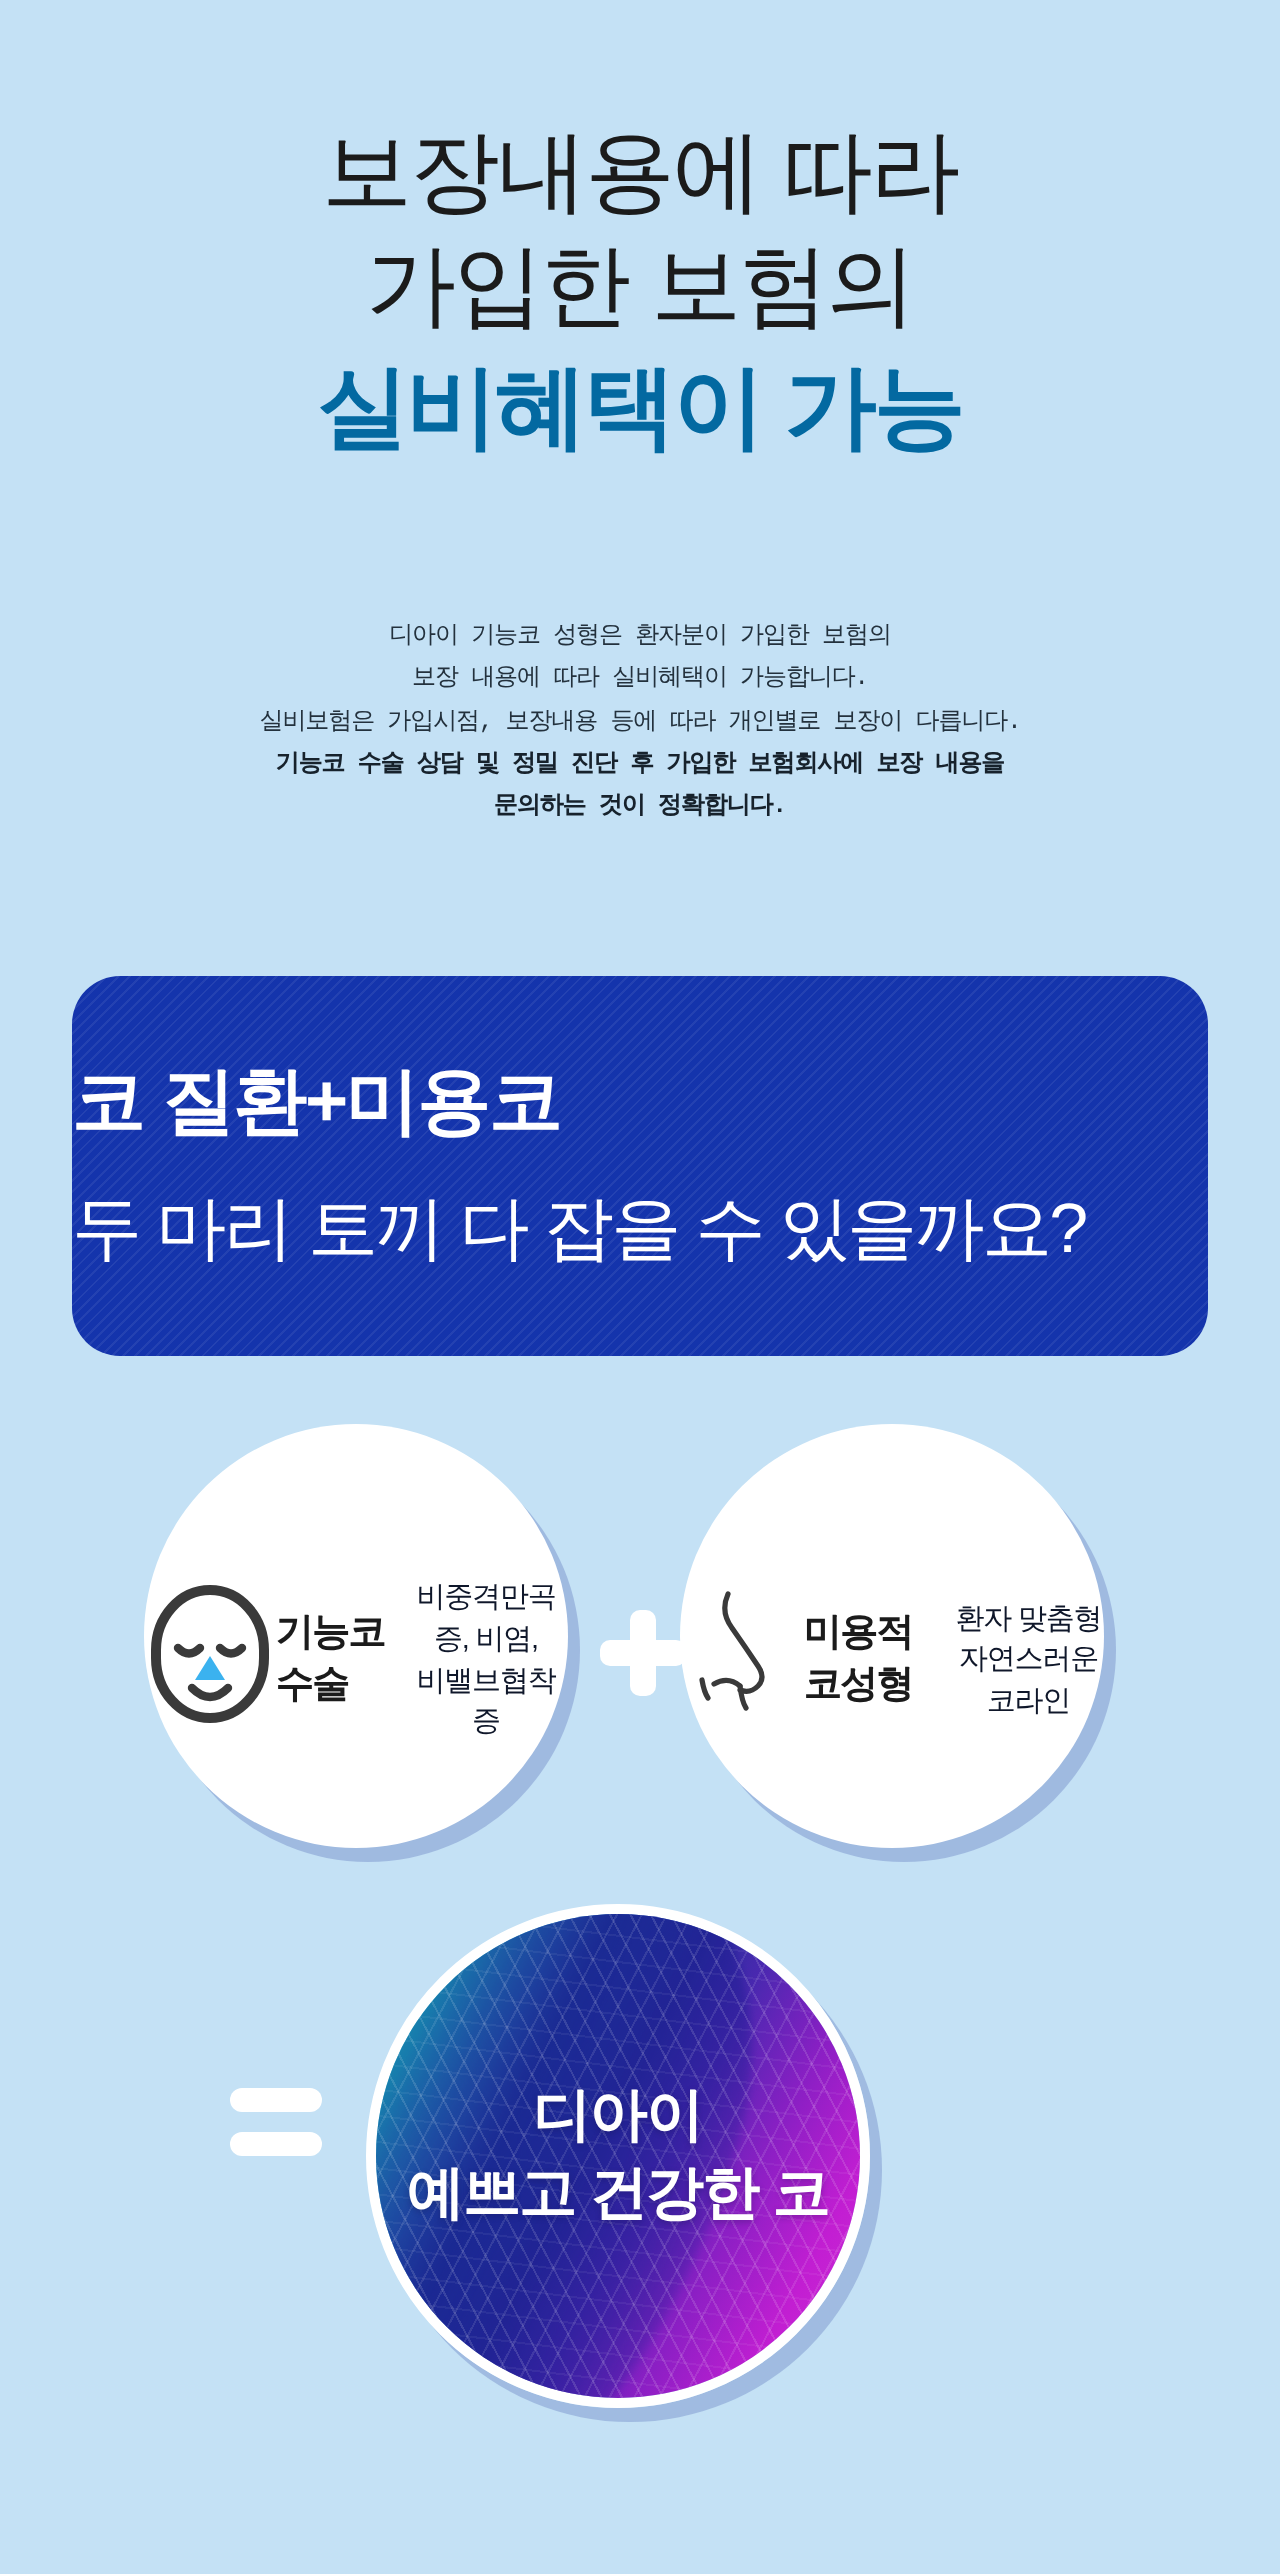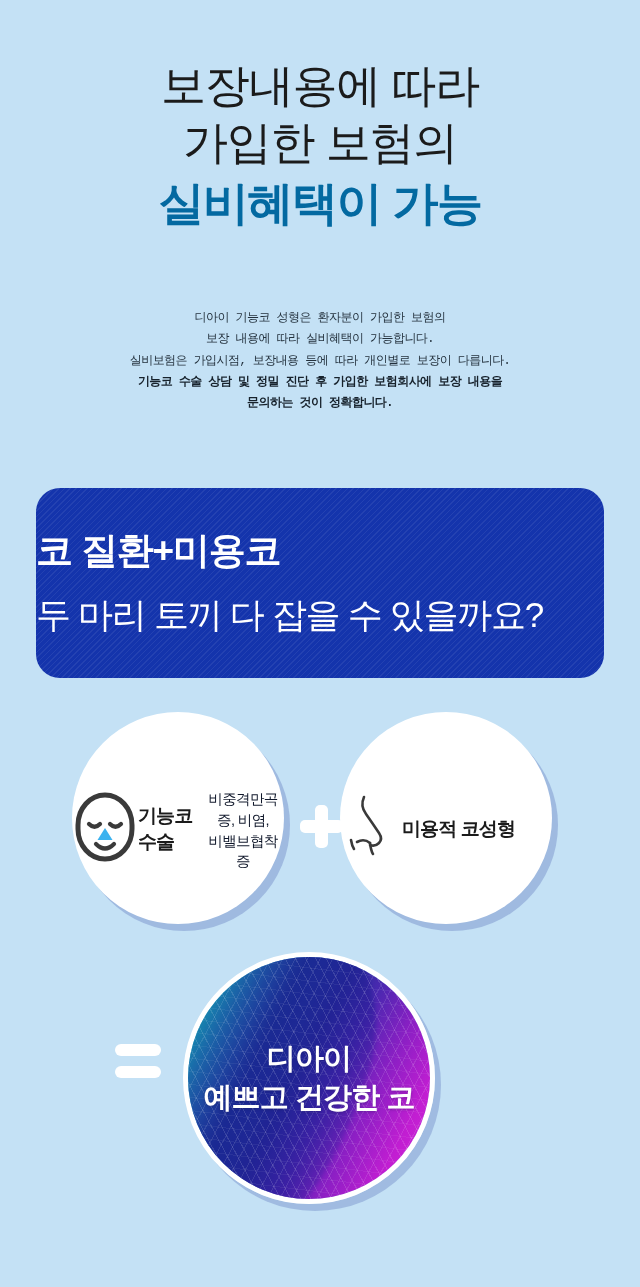--- a/index.html
+++ b/index.html
@@ -316,20 +316,24 @@
     <div class="circle right">
       <div class="circle-icon">
         <svg width="62" height="72" viewBox="0 0 62 72" aria-hidden="true">
           <path d="M24 6 q-4 9 2 17 q7 10 13 19 q4 6 0 10 q-4 4 -9 2" fill="none" stroke="#3a3a3a" stroke-width="2.6" stroke-linecap="round"></path>
           <path d="M30 52 q-6 -5 -13 -1" fill="none" stroke="#3a3a3a" stroke-width="2.6" stroke-linecap="round"></path>
           <path d="M30 52 q1 8 3 11" fill="none" stroke="#3a3a3a" stroke-width="2.6" stroke-linecap="round"></path>
           <path d="M11 49 q1 6 3 9" fill="none" stroke="#3a3a3a" stroke-width="2.6" stroke-linecap="round"></path>
         </svg>
       </div>
       <div class="circle-title">미용적 코성형</div>
+      <div class="circle-sub">
+        <span>환자 맞춤형</span><br>
+        <span>자연스러운 코라인</span>
+      </div>
     </div>
   </div>
 
   <div class="result-wrap">
     <div class="op-equals">
       <span></span>
         <span></span>
     </div>
 
     <div class="result-circle">

